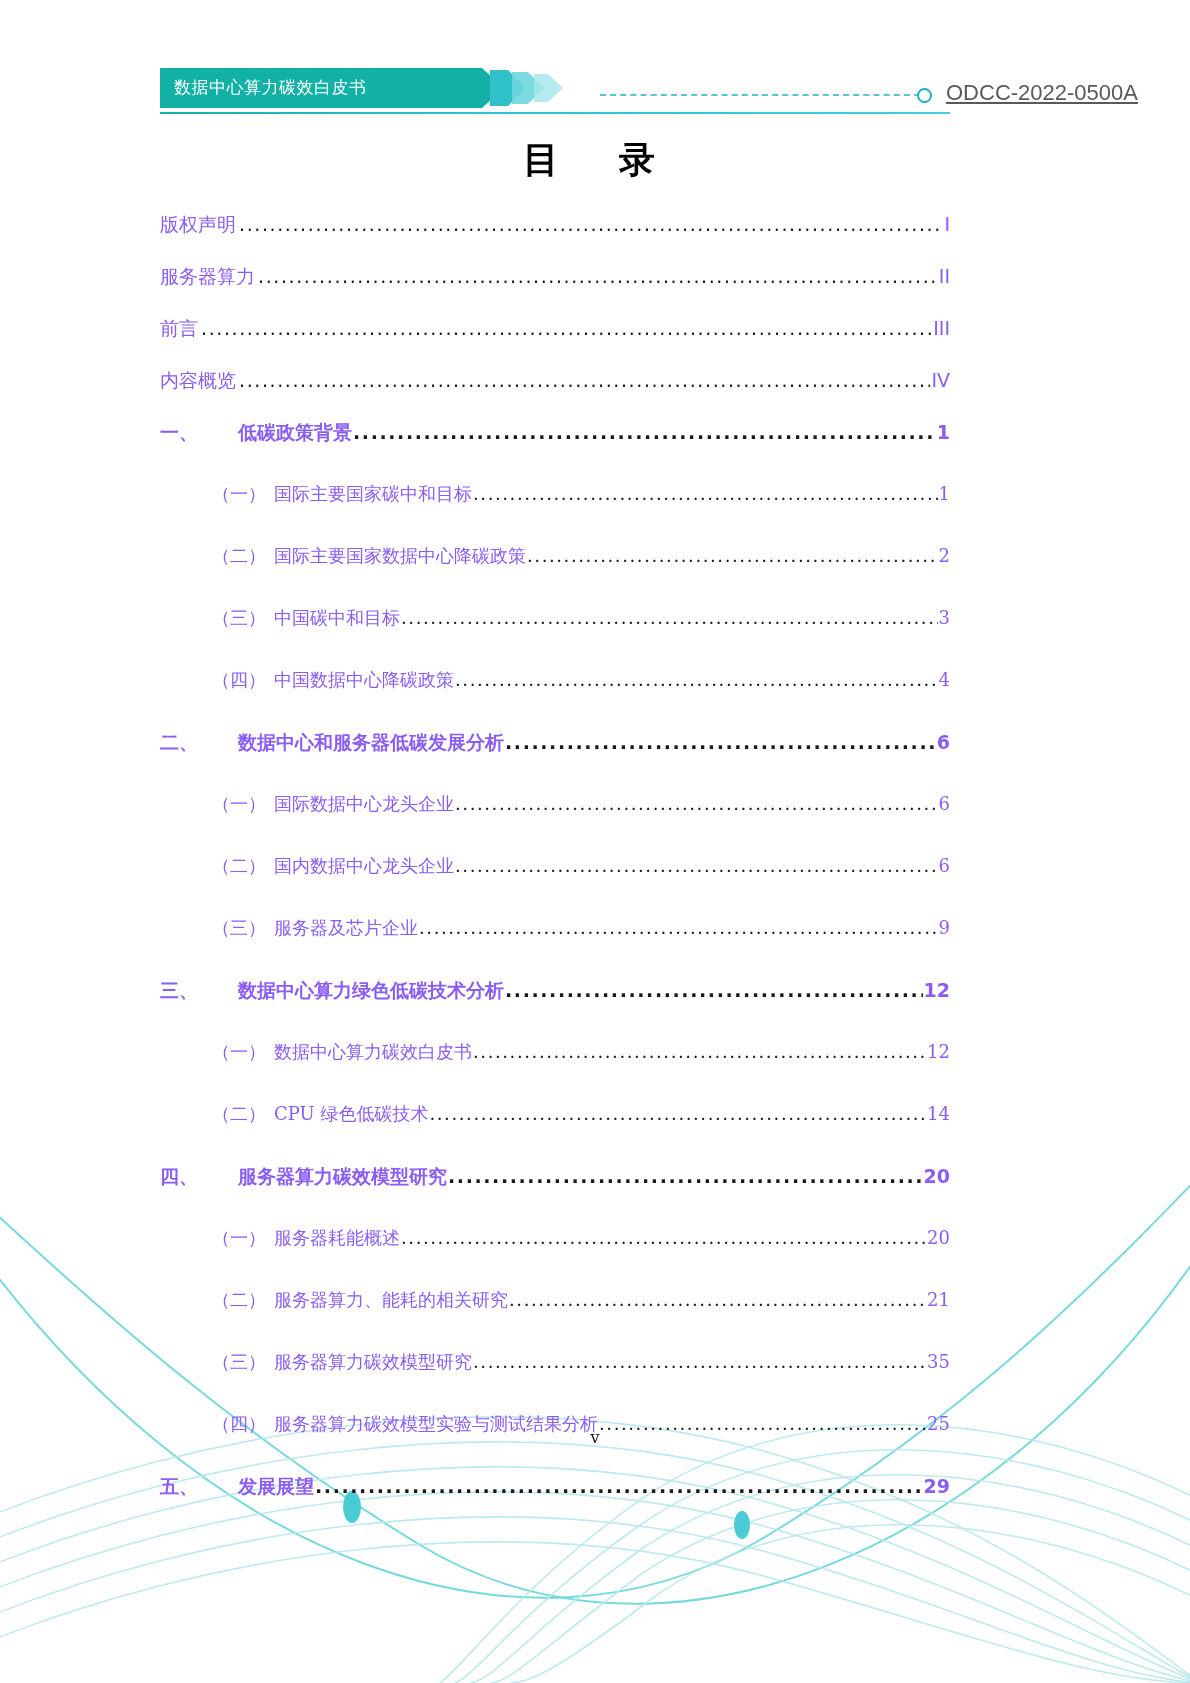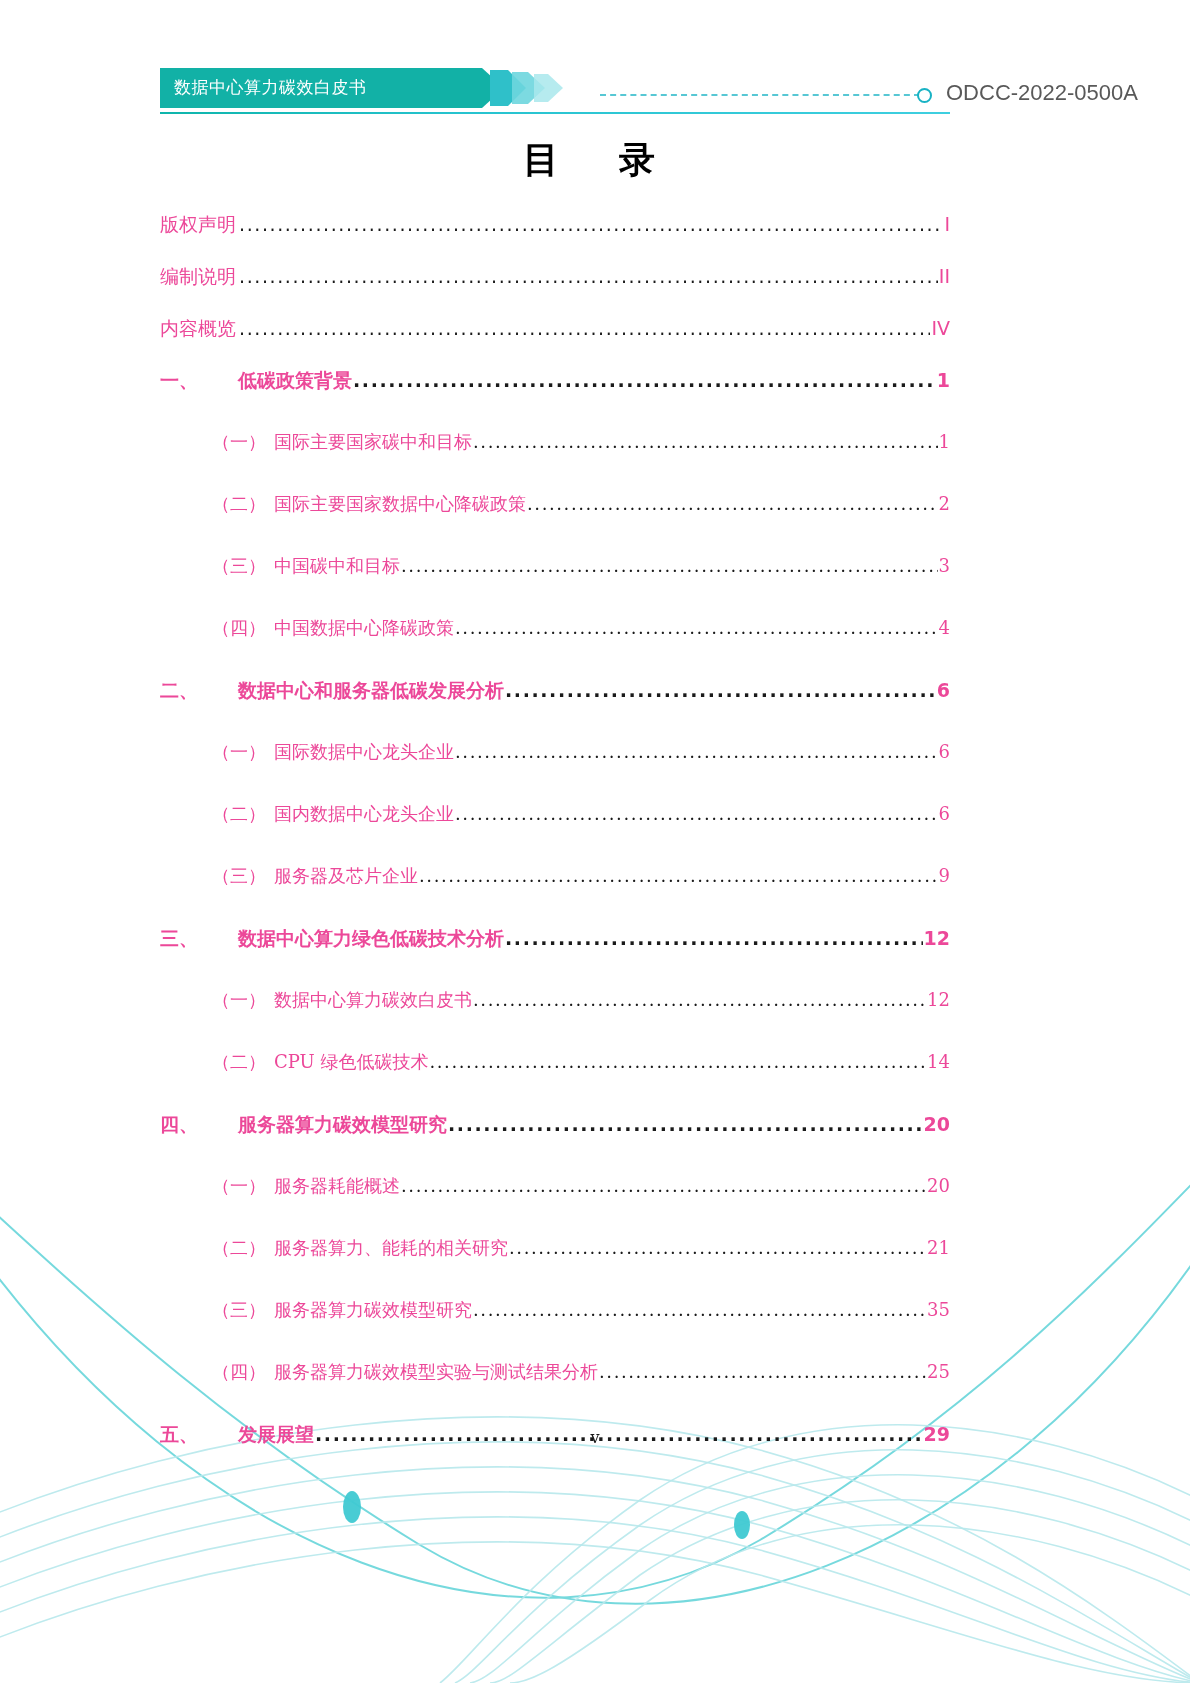--- a/index.html
+++ b/index.html
@@ -82,20 +82,21 @@
     background: #ffffff;
   }
   #header-docid {
     position: absolute;
     left: 786px;
     top: 12px;
     font-size: 22px;
     color: #595959;
     font-family: "Liberation Sans", sans-serif;
     white-space: nowrap;
+    text-decoration: underline;
   }
   #header-rule {
     position: absolute;
     left: 0;
     top: 44px;
     width: 790px;
     height: 2px;
     background: linear-gradient(to right, #0eb5ab 0%, #26c3cf 38%, #3ecfe0 100%);
   }
 
@@ -119,21 +120,21 @@
     position: absolute;
     left: 160px;
     top: 212px;
     width: 790px;
     z-index: 2;
   }
   .toc-row {
     display: flex;
     align-items: baseline;
     width: 100%;
-    color: #ec4899;
+    color: #8b5cf6;
     box-sizing: border-box;
   }
   .toc-label {
     white-space: nowrap;
     flex: 0 0 auto;
   }
   .toc-num-prefix {
     display: inline-block;
     white-space: nowrap;
   }
@@ -259,23 +260,28 @@
   <div id="doc-title">目　录</div>
 
   <div id="toc">
 
     <div class="toc-row lvl-front">
       <span class="toc-label">版权声明</span>
       <span class="toc-leader"></span>
       <span class="toc-page">I</span>
     </div>
     <div class="toc-row lvl-front">
-      <span class="toc-label">编制说明</span>
+      <span class="toc-label">服务器算力</span>
       <span class="toc-leader"></span>
       <span class="toc-page">II</span>
+    </div>
+    <div class="toc-row lvl-front">
+      <span class="toc-label">前言</span>
+      <span class="toc-leader"></span>
+      <span class="toc-page">III</span>
     </div>
     <div class="toc-row lvl-front">
       <span class="toc-label">内容概览</span>
       <span class="toc-leader"></span>
       <span class="toc-page">IV</span>
     </div>
 
     <div class="toc-row lvl-1">
       <span class="toc-num-prefix">一、</span>
       <span class="toc-label">低碳政策背景</span>

